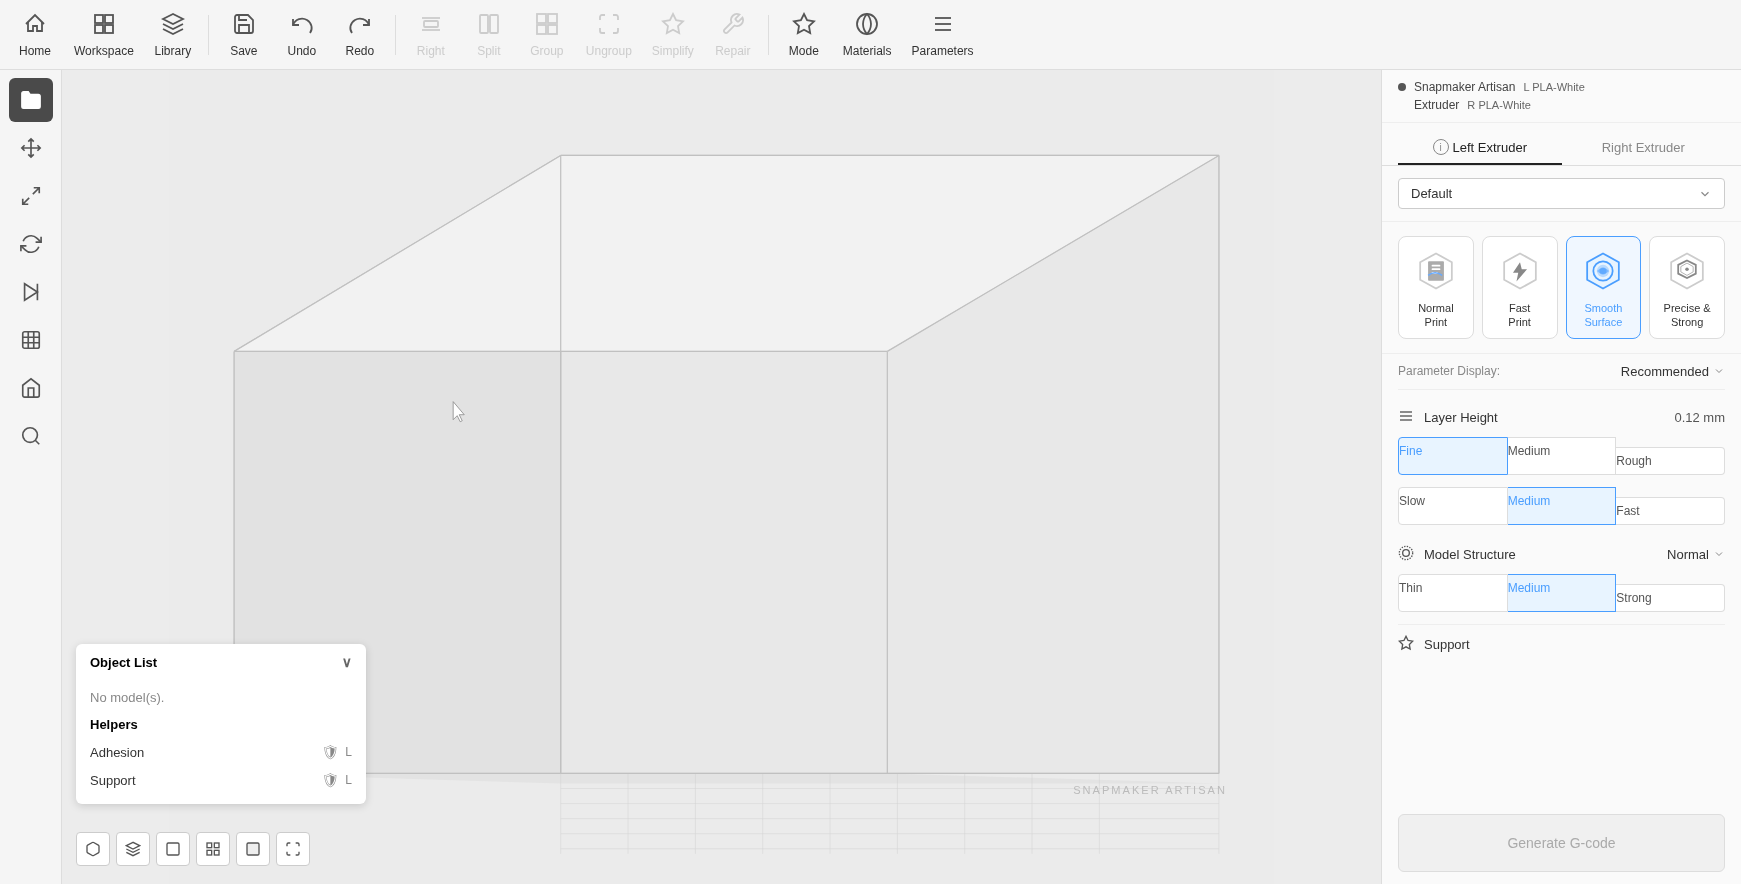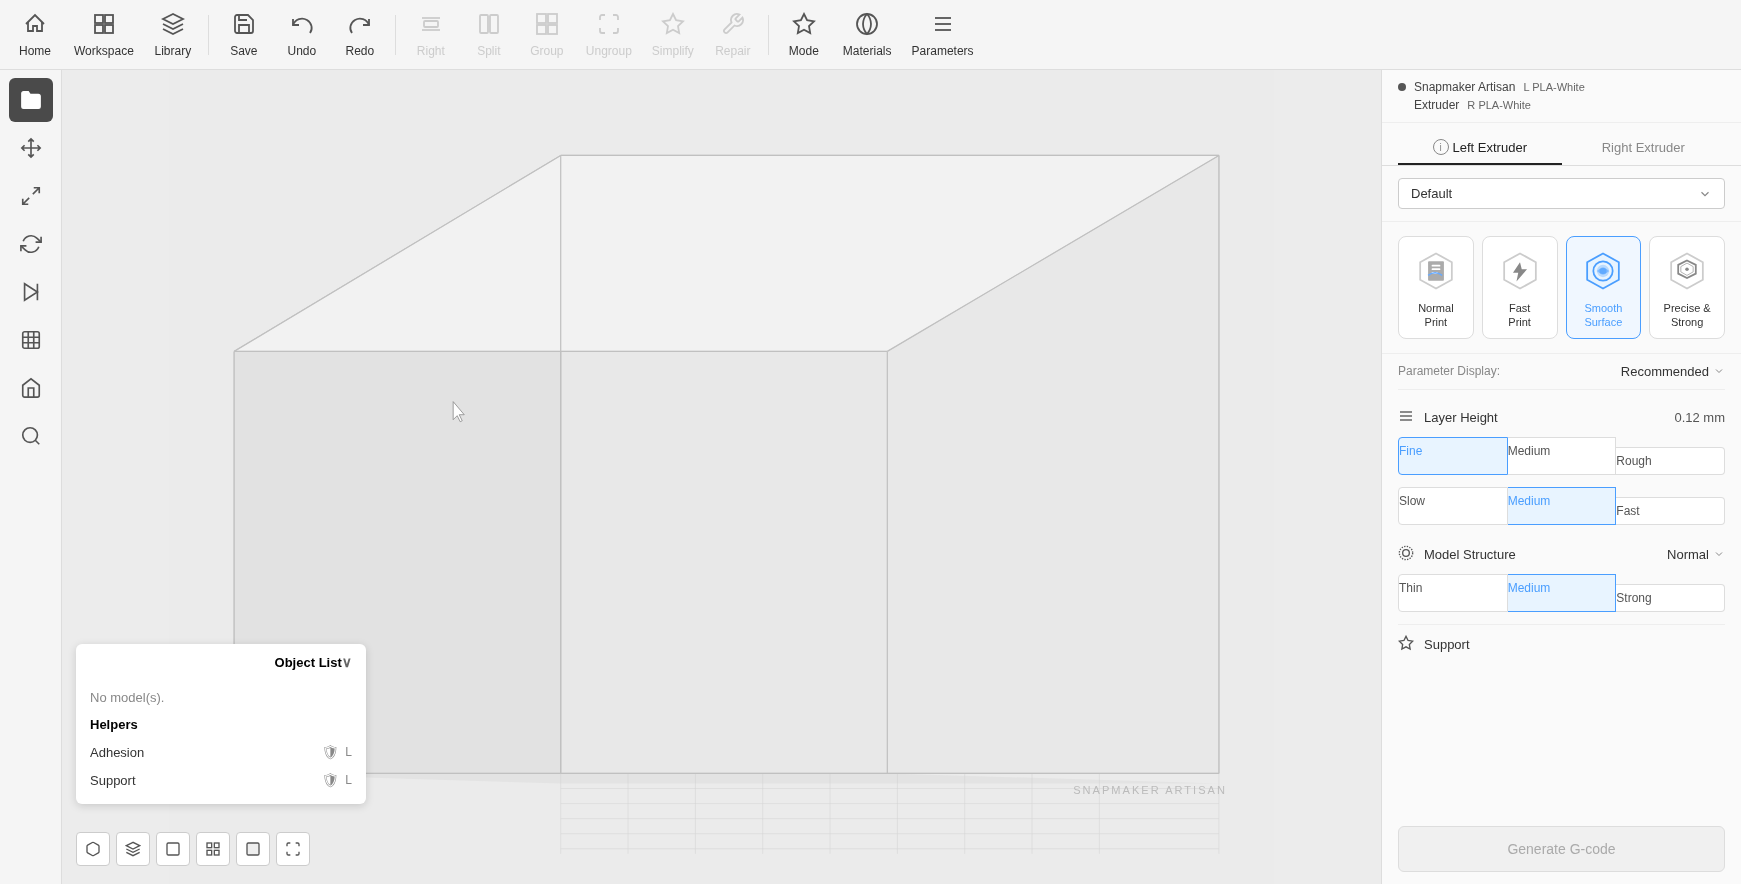--- a/index.html
+++ b/index.html
@@ -87,21 +87,21 @@
       left: 14px;
       width: 290px;
       background: white;
       border-radius: 6px;
       box-shadow: 0 2px 8px rgba(0,0,0,0.15);
       overflow: hidden;
     }
     .panel-header {
       display: flex;
       align-items: center;
-      justify-content: flex-end;
+      justify-content: space-between;
       padding: 10px 14px;
       font-weight: 600;
       font-size: 13px;
       cursor: pointer;
     }
     .panel-header .chevron { font-size: 14px; color: #666; }
     .panel-content { padding: 6px 14px 10px; }
     .panel-no-model { color: #888; font-size: 13px; padding: 4px 0; }
     .panel-section-title { font-weight: 600; font-size: 13px; margin: 8px 0 6px; }
     .panel-item {
@@ -365,21 +365,21 @@
     .support-row {
       display: flex;
       align-items: center;
       padding: 10px 0;
       border-top: 1px solid #eee;
     }
 
     
     #generate-btn {
       margin: 12px 16px;
-      padding: 14px;
+      padding: 20px;
       background: #f0f0f0;
       border: 1px solid #ddd;
       border-radius: 6px;
       text-align: center;
       font-size: 14px;
       color: #aaa;
       cursor: not-allowed;
     }
 
     

